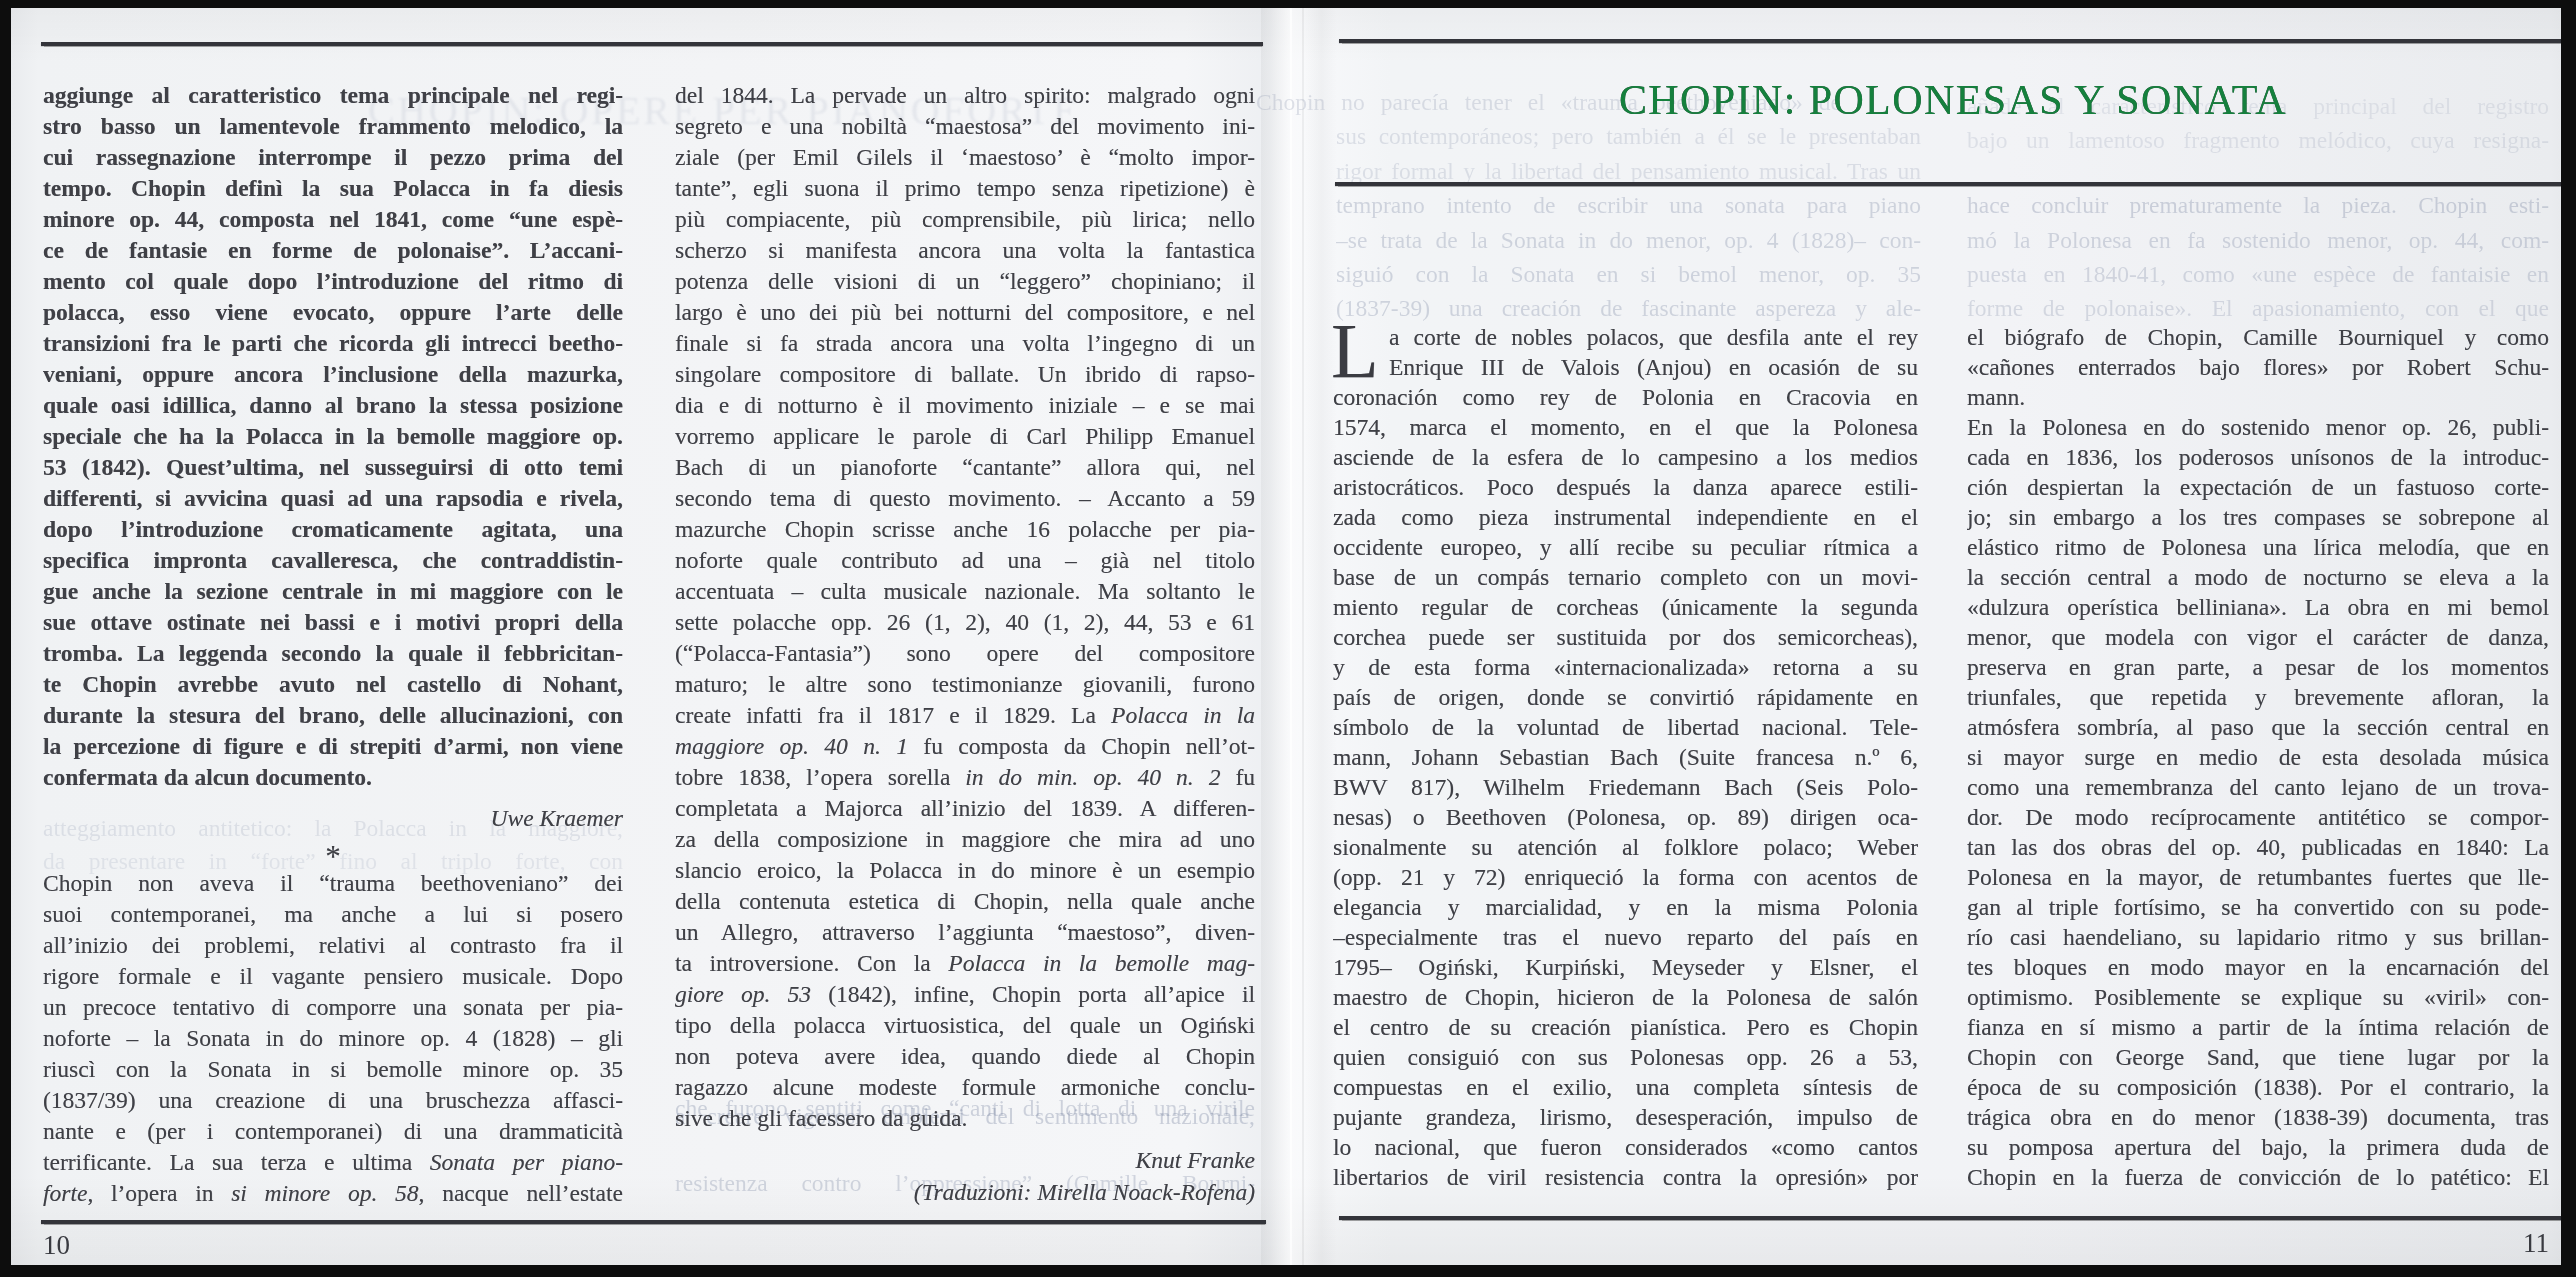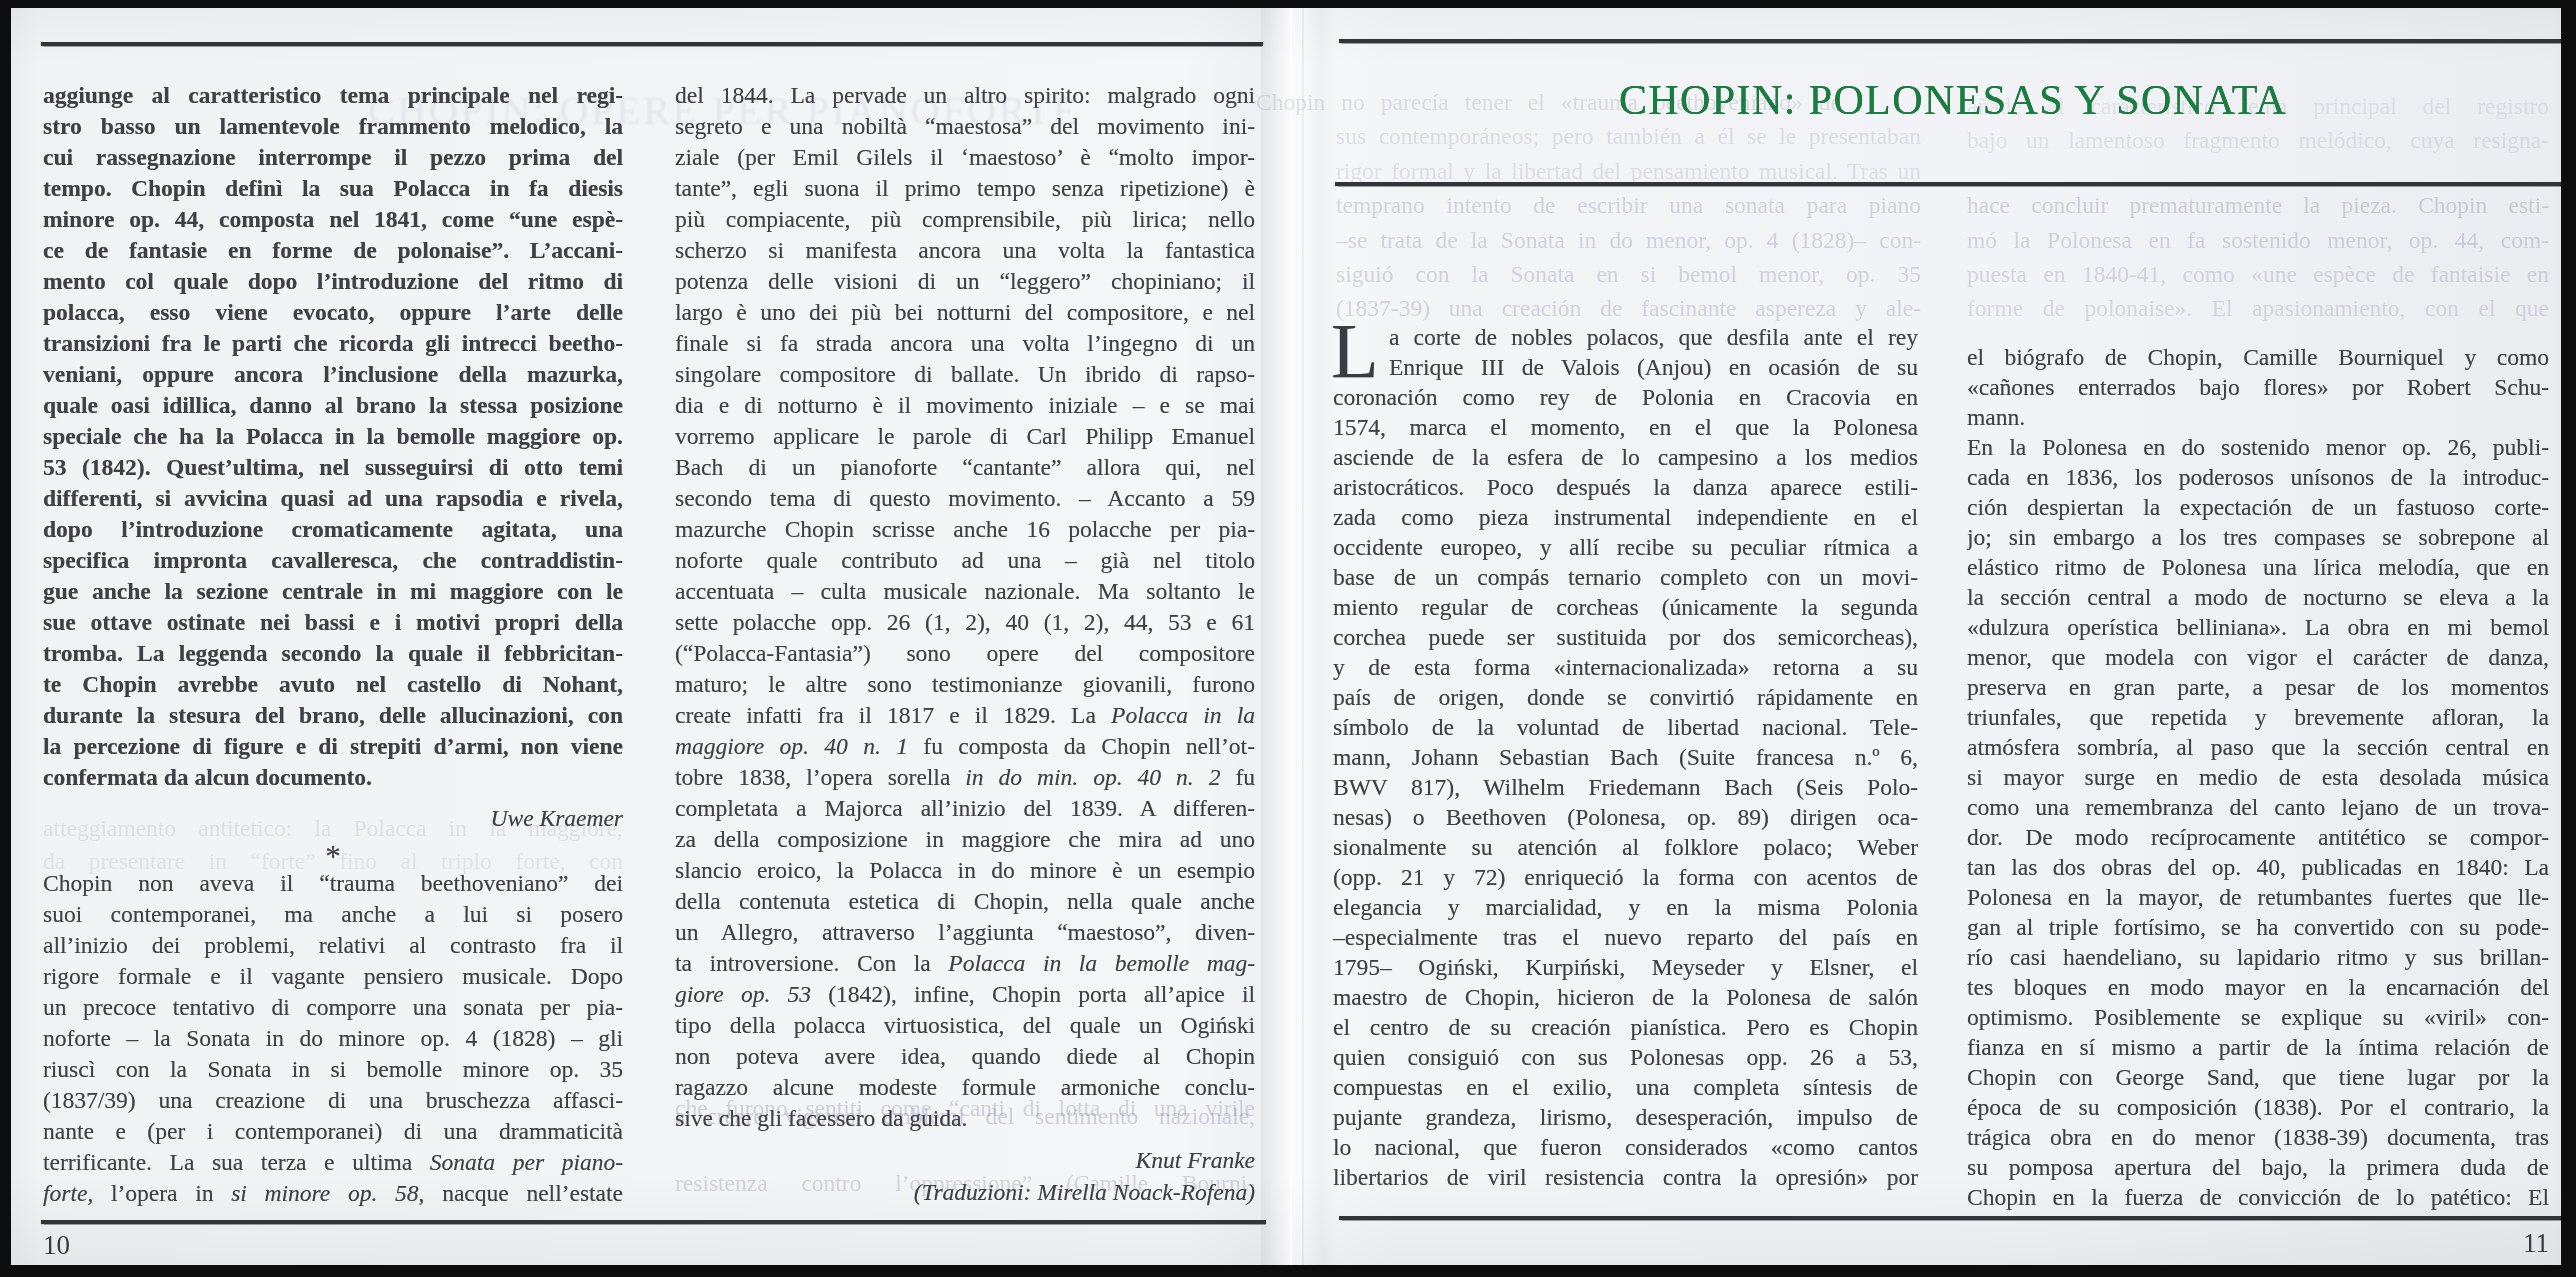--- a/index.html
+++ b/index.html
@@ -190,21 +190,21 @@
       <div class="tl" style="height: 30px; line-height: 30px;"><span>–especialmente tras el nuevo reparto del país en</span></div>
       <div class="tl" style="height: 30px; line-height: 30px;"><span>1795– Ogiński, Kurpiński, Meyseder y Elsner, el</span></div>
       <div class="tl" style="height: 30px; line-height: 30px;"><span>maestro de Chopin, hicieron de la Polonesa de salón</span></div>
       <div class="tl" style="height: 30px; line-height: 30px;"><span>el centro de su creación pianística. Pero es Chopin</span></div>
       <div class="tl" style="height: 30px; line-height: 30px;"><span>quien consiguió con sus Polonesas opp. 26 a 53,</span></div>
       <div class="tl" style="height: 30px; line-height: 30px;"><span>compuestas en el exilio, una completa síntesis de</span></div>
       <div class="tl" style="height: 30px; line-height: 30px;"><span>pujante grandeza, lirismo, desesperación, impulso de</span></div>
       <div class="tl" style="height: 30px; line-height: 30px;"><span>lo nacional, que fueron considerados «como cantos</span></div>
       <div class="tl" style="height: 30px; line-height: 30px;"><span>libertarios de viril resistencia contra la opresión» por</span></div>
     </div>
-    <div class="col" style="left: 1967px; top: 342px; width: 582px;">
+    <div class="col" style="left: 1967px; top: 322px; width: 582px;">
       <div class="tl" style="height: 30px; line-height: 30px;"><span>el biógrafo de Chopin, Camille Bourniquel y como</span></div>
       <div class="tl" style="height: 30px; line-height: 30px;"><span>«cañones enterrados bajo flores» por Robert Schu-</span></div>
       <div class="tl fl" style="height: 30px; line-height: 30px;"><span>mann.</span></div>
       <div class="tl" style="height: 30px; line-height: 30px;"><span>En la Polonesa en do sostenido menor op. 26, publi-</span></div>
       <div class="tl" style="height: 30px; line-height: 30px;"><span>cada en 1836, los poderosos unísonos de la introduc-</span></div>
       <div class="tl" style="height: 30px; line-height: 30px;"><span>ción despiertan la expectación de un fastuoso corte-</span></div>
       <div class="tl" style="height: 30px; line-height: 30px;"><span>jo; sin embargo a los tres compases se sobrepone al</span></div>
       <div class="tl" style="height: 30px; line-height: 30px;"><span>elástico ritmo de Polonesa una lírica melodía, que en</span></div>
       <div class="tl" style="height: 30px; line-height: 30px;"><span>la sección central a modo de nocturno se eleva a la</span></div>
       <div class="tl" style="height: 30px; line-height: 30px;"><span>«dulzura operística belliniana». La obra en mi bemol</span></div>

